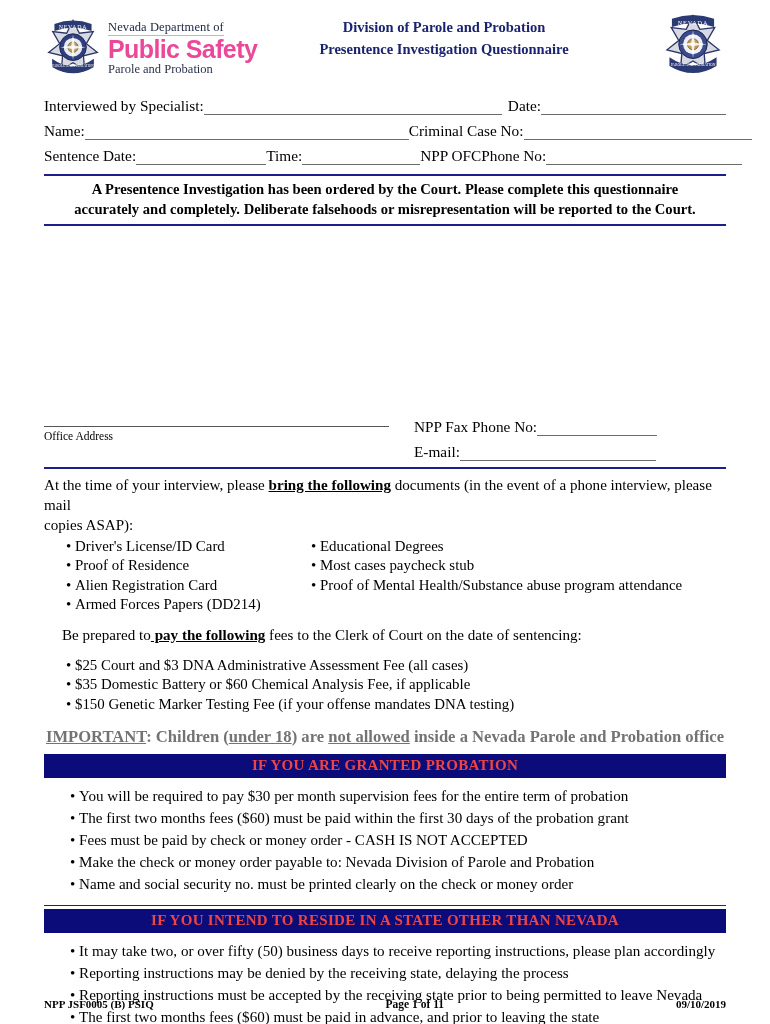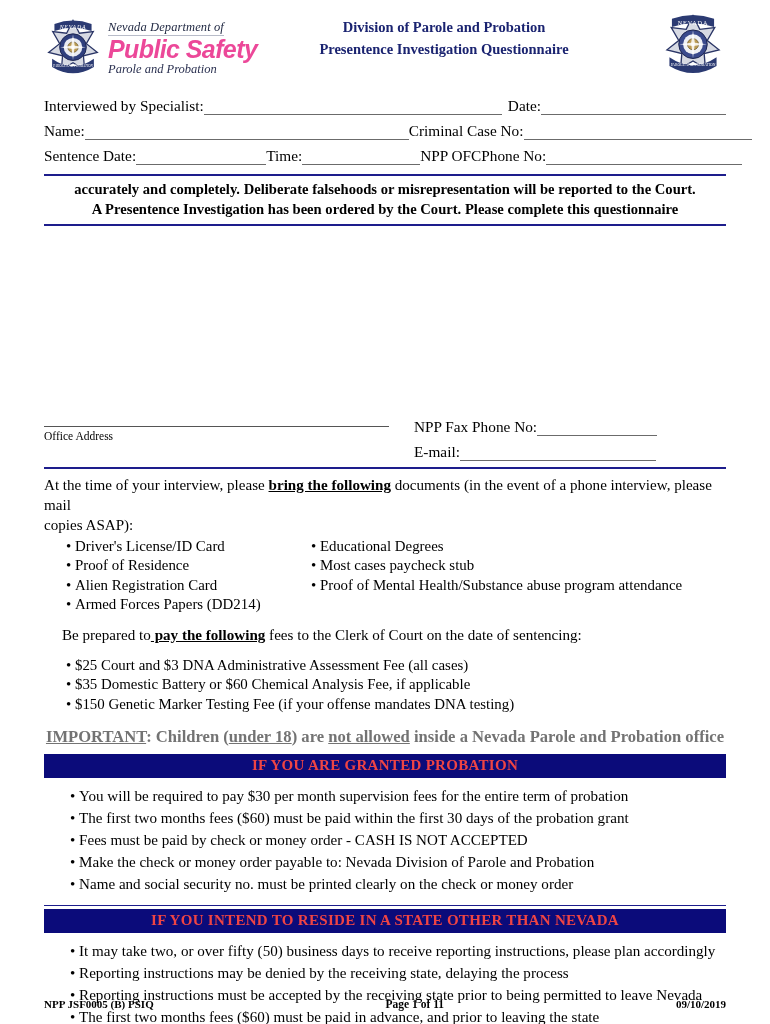--- a/index.html
+++ b/index.html
@@ -29,21 +29,20 @@
     height: 72px;
     padding-top: 14px;
   }
   .logo-left {
     position: absolute;
     left: 0px;
     top: 16px;
     display: flex;
     align-items: center;
     gap: 6px;
-    font-style: italic;
   }
   .badge {
     position: relative;
     width: 58px;
     height: 58px;
     flex: 0 0 auto;
   }
   .badge svg { display: block; }
   .logotype {
     line-height: 1;
@@ -319,22 +318,22 @@
       <span class="spacer"></span>
       <span class="flabel">Time:</span>
       <span class="fline" style="width:118px"></span>
       <span class="spacer"></span>
       <span class="flabel">NPP OFCPhone No:</span>
       <span class="fline" style="width:196px"></span>
     </div>
   </div>
 
   <div class="notice">
+    <p>A Presentence Investigation has been ordered by the Court.  Please complete this questionnaire</p>
     <p>accurately and completely.  Deliberate falsehoods or misrepresentation will be reported to the Court.</p>
-    <p>A Presentence Investigation has been ordered by the Court.  Please complete this questionnaire</p>
   </div>
 
   <div class="blank-gap"></div>
 
   <div class="addr-row">
     <div class="addr-left">
       <div class="addr-line"></div>
       <div class="addr-cap">Office Address</div>
     </div>
     <div class="addr-right">

